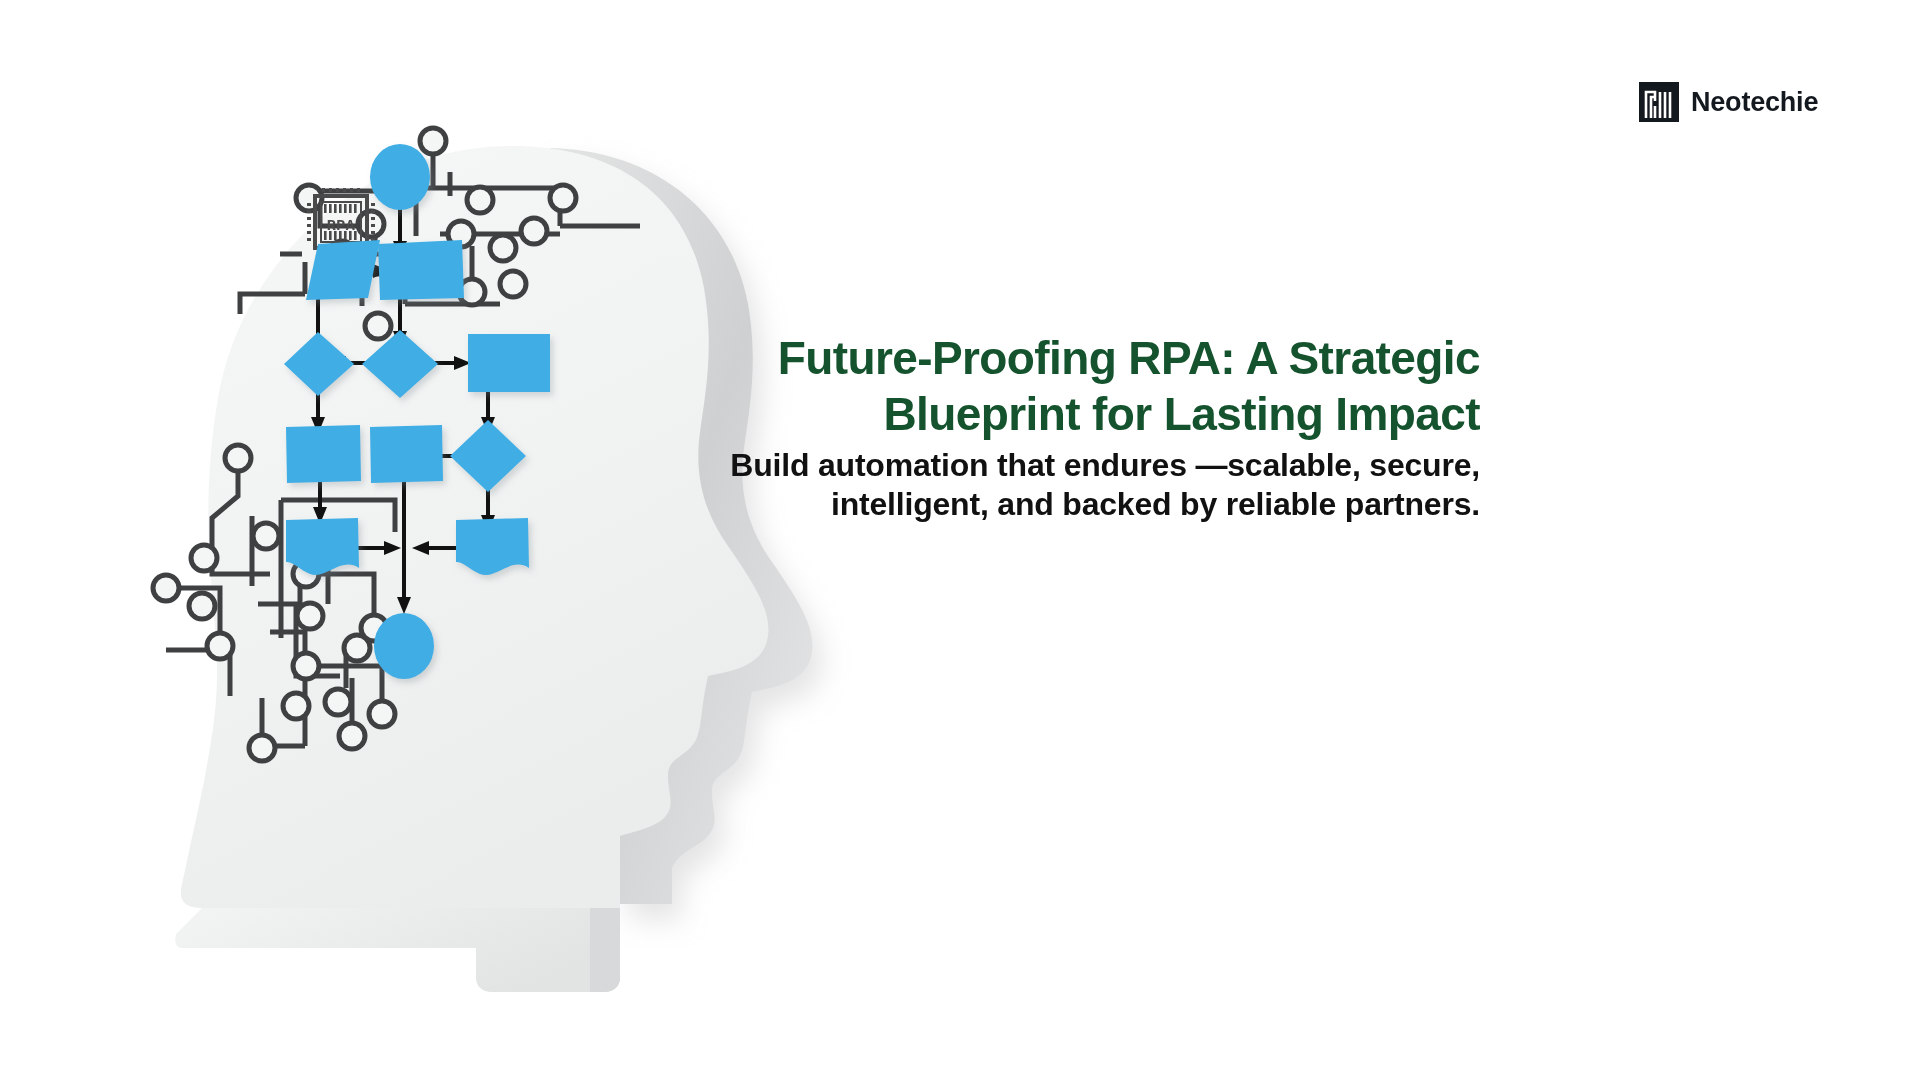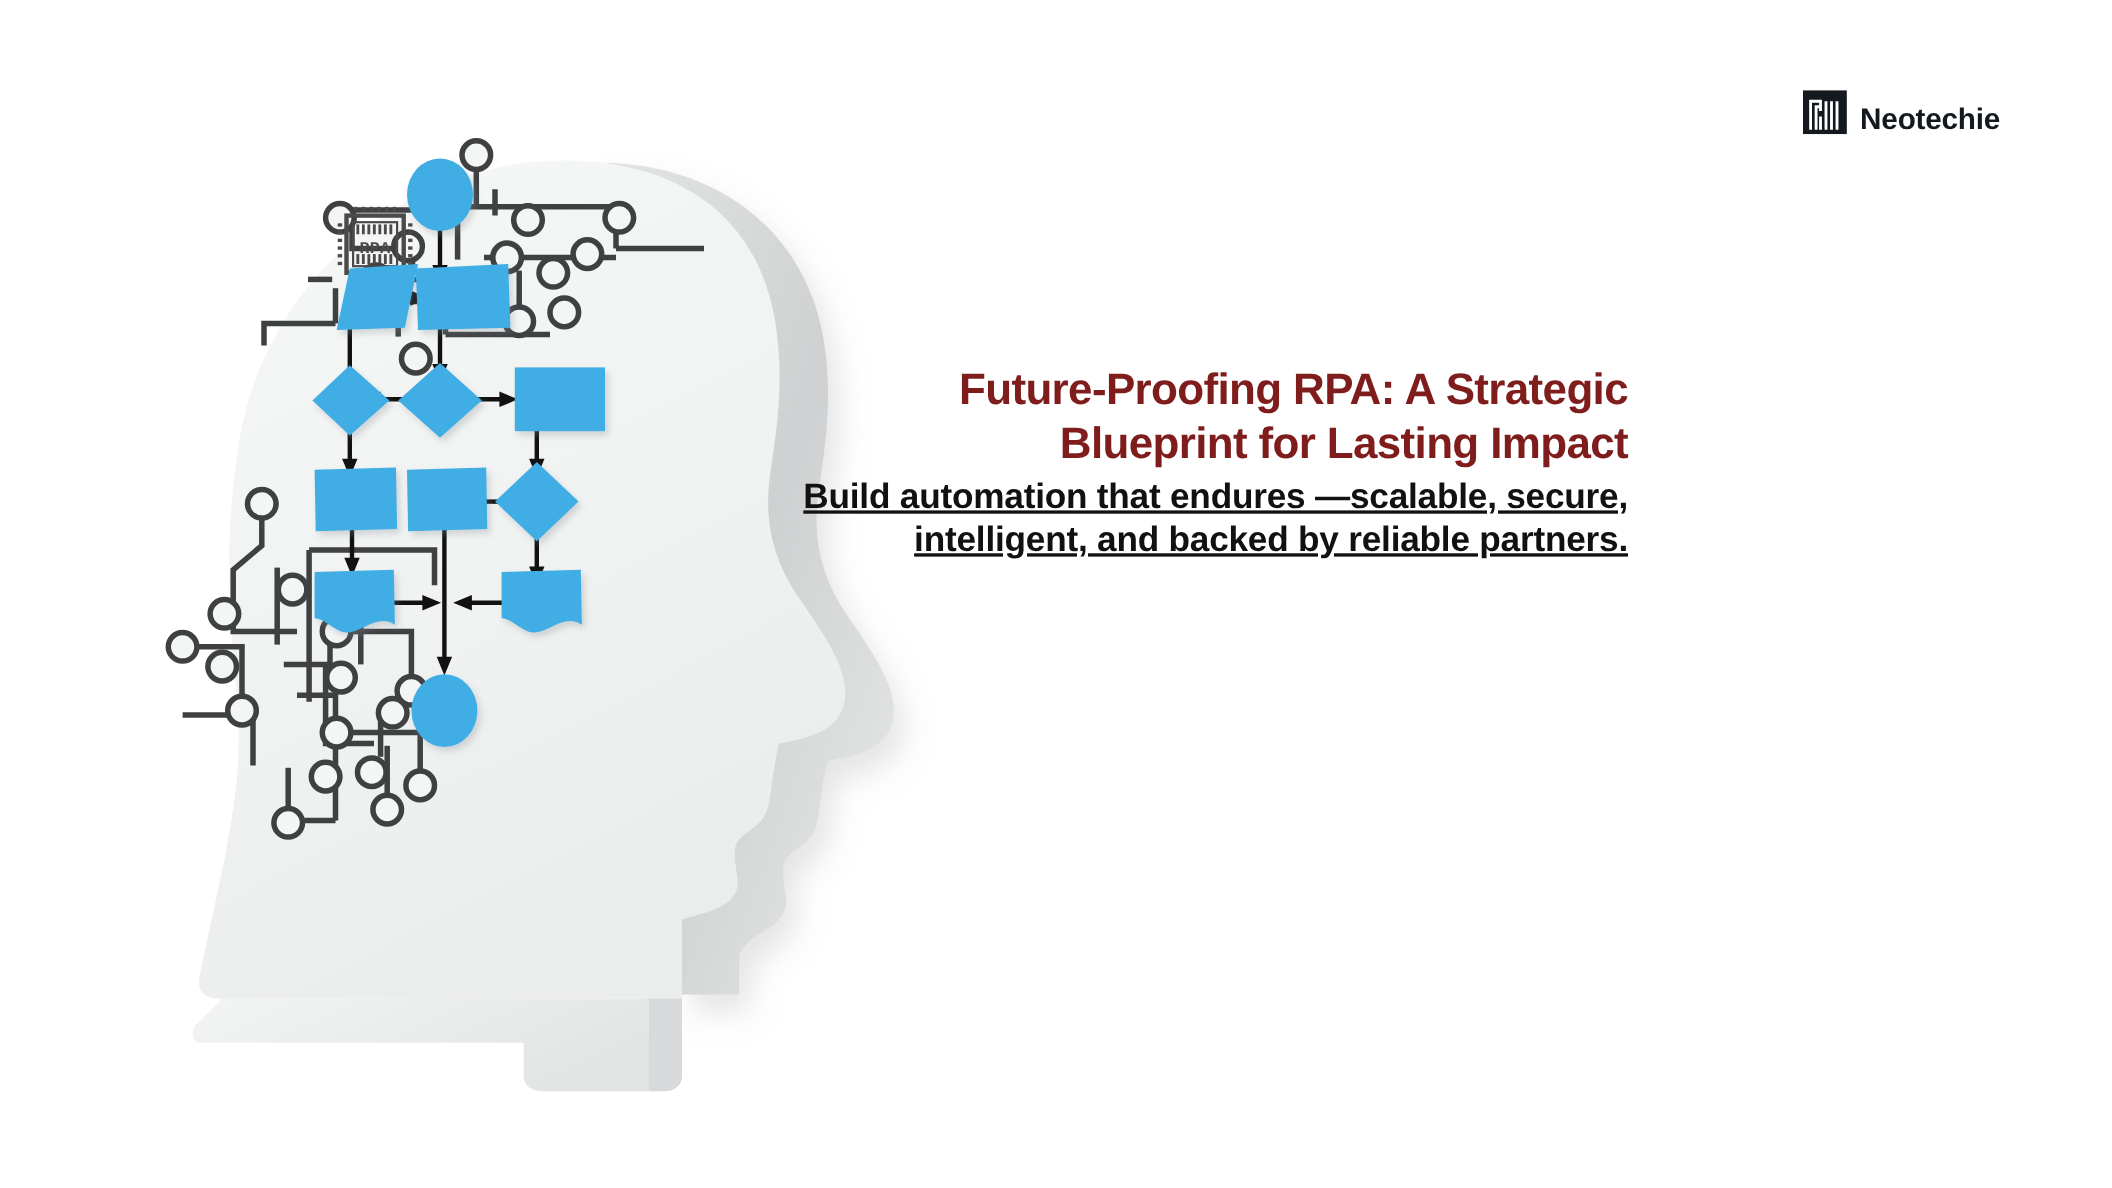--- a/index.html
+++ b/index.html
@@ -23,21 +23,21 @@
     height: 1080px;
     background: #ffffff;
   }
 
   
   #brand {
     position: absolute;
     left: 1639px;
     top: 82px;
     display: flex;
-    align-items: flex-end;
+    align-items: center;
     gap: 12px;
   }
   #brand-mark {
     width: 40px;
     height: 40px;
     display: block;
   }
   #brand-name {
     font-family: "Liberation Sans", sans-serif;
     font-size: 27px;
@@ -51,36 +51,35 @@
   
   #copy {
     position: absolute;
     right: 440px;
     top: 330px;
     width: 760px;
     text-align: right;
   }
   #headline {
     font-family: "Liberation Sans", sans-serif;
-    font-size: 40px;
+    font-size: 46px;
     font-weight: 700;
     line-height: 1.22;
-    color: #7f1d1d;
+    color: #14532d;
     letter-spacing: -0.6px;
     margin: 0;
   }
   #subhead {
     font-family: "Liberation Sans", sans-serif;
     font-size: 32px;
     font-weight: 600;
     line-height: 1.22;
     color: #111111;
     letter-spacing: -0.2px;
     margin: 4px 0 0 0;
-    text-decoration: underline;
   }
 
   
   #artwork {
     position: absolute;
     left: 120px;
     top: 76px;
     width: 820px;
     height: 960px;
   }

